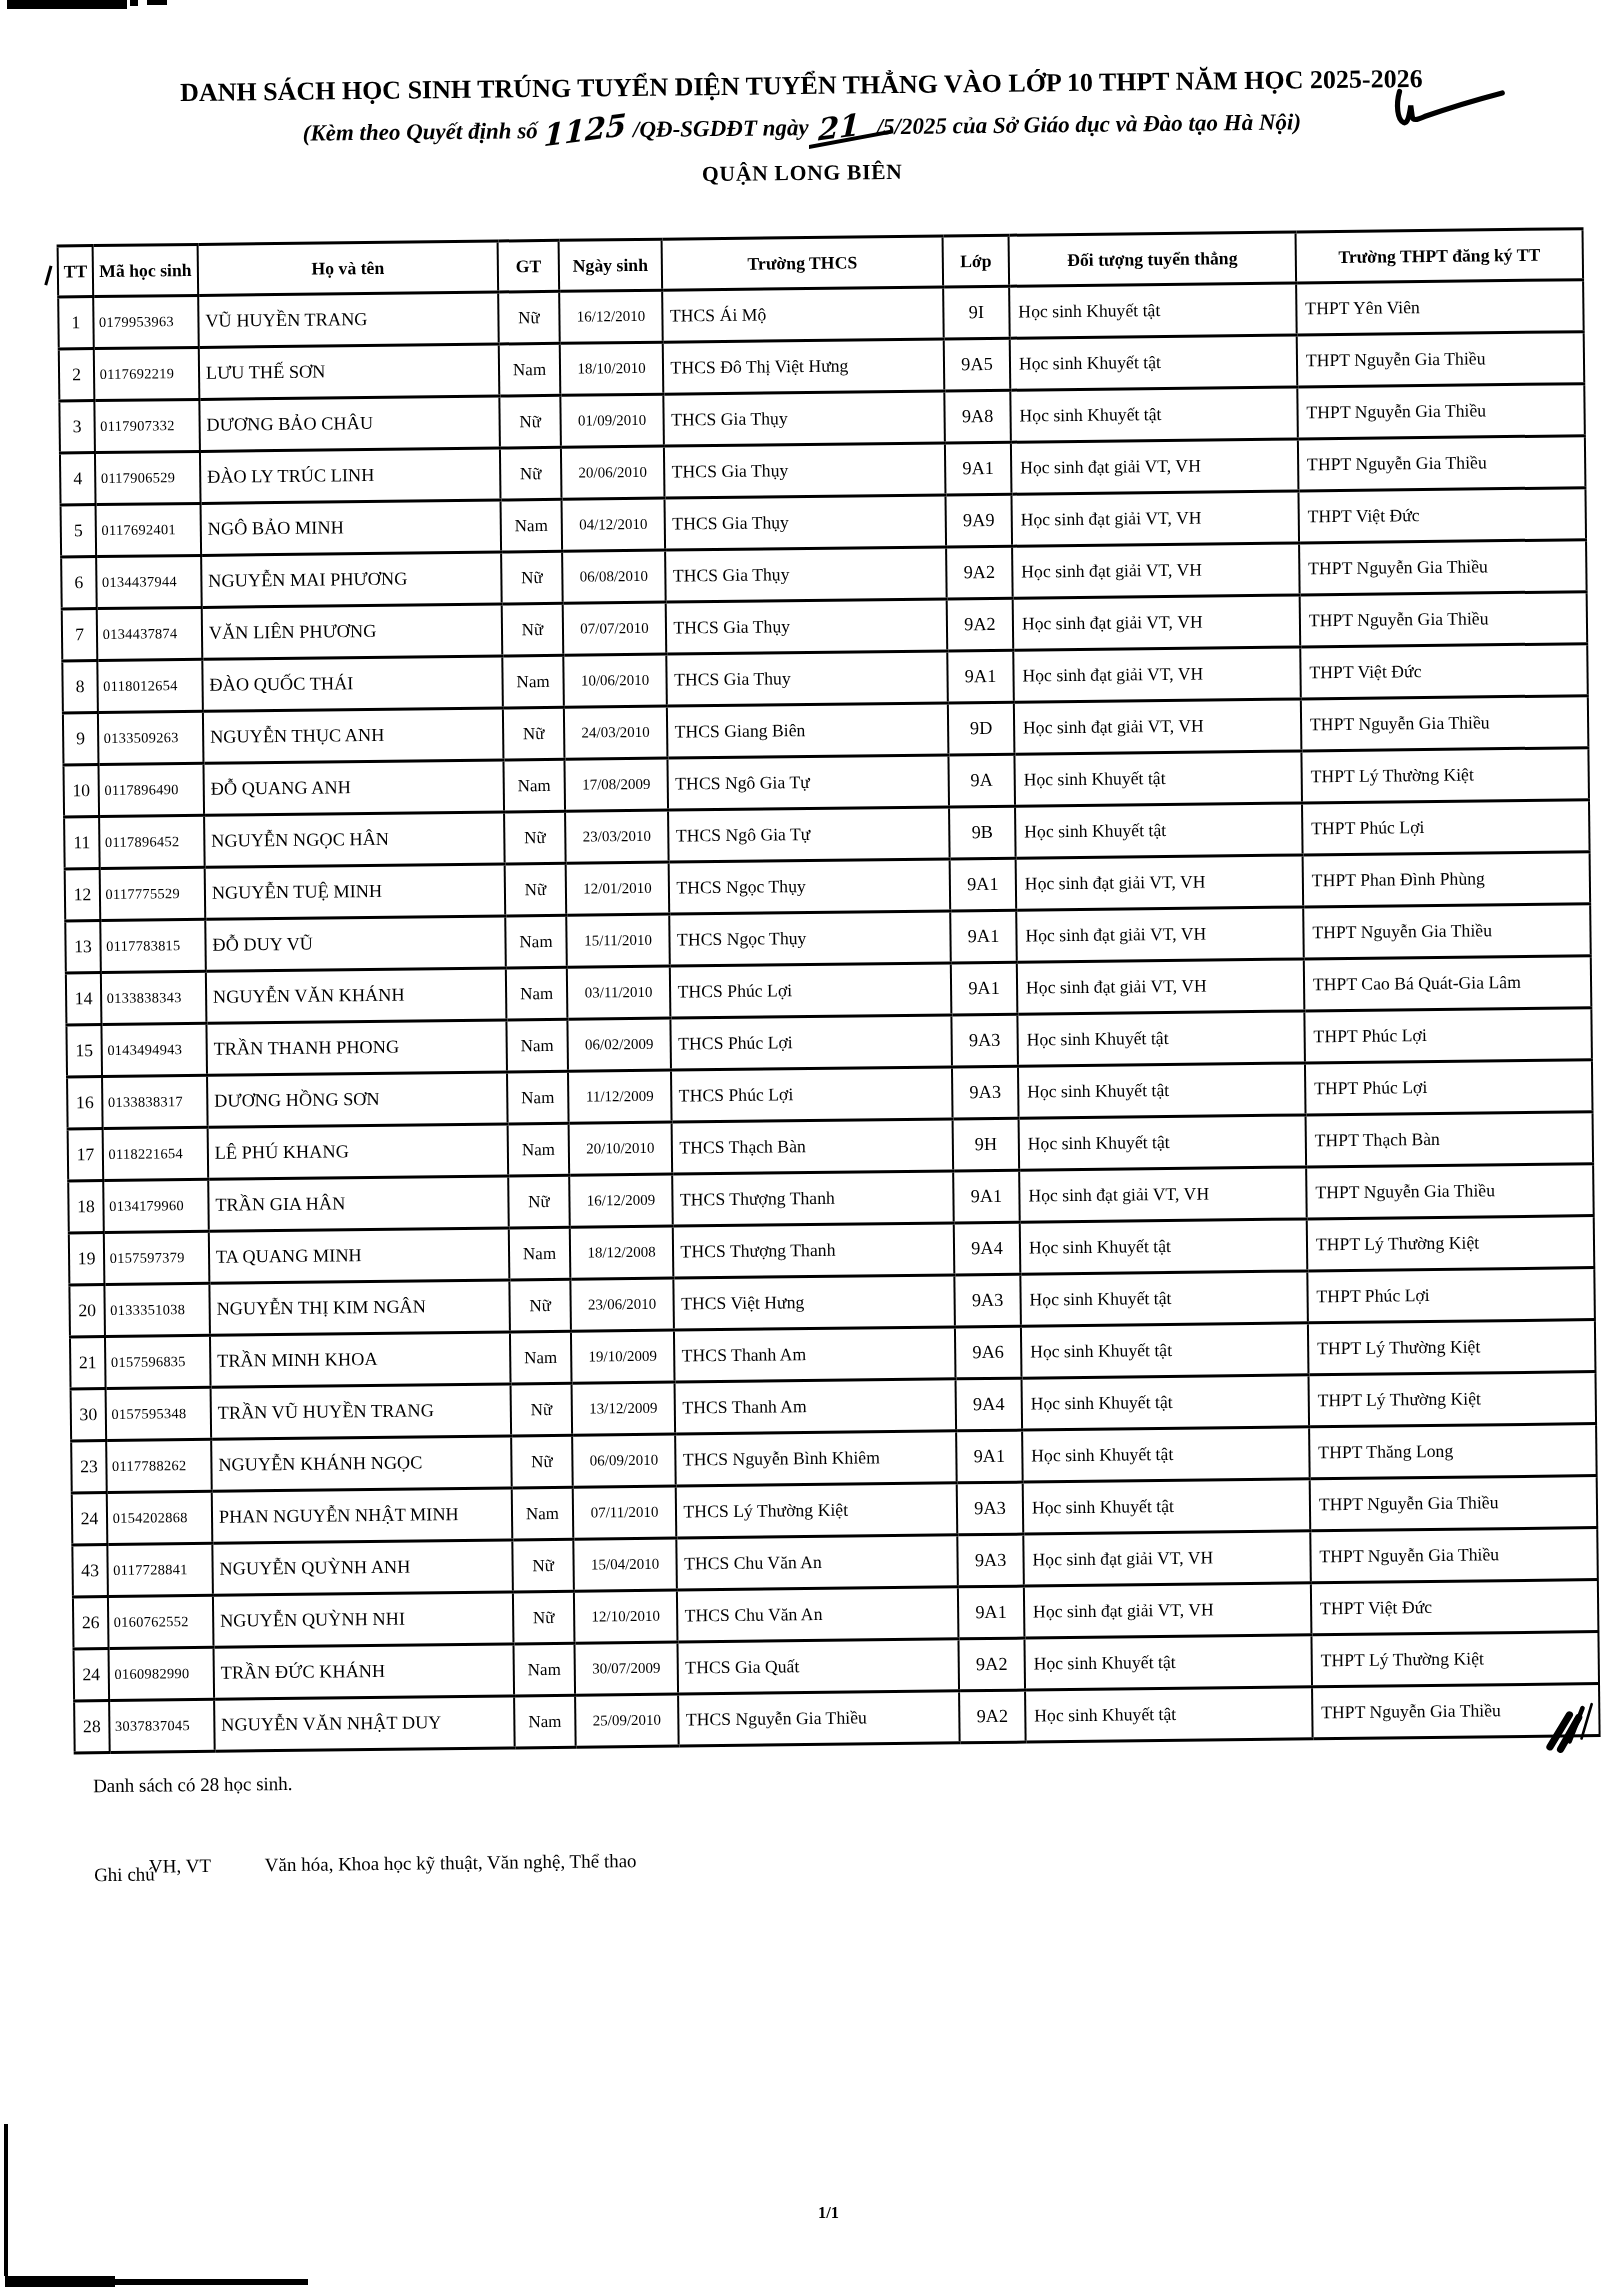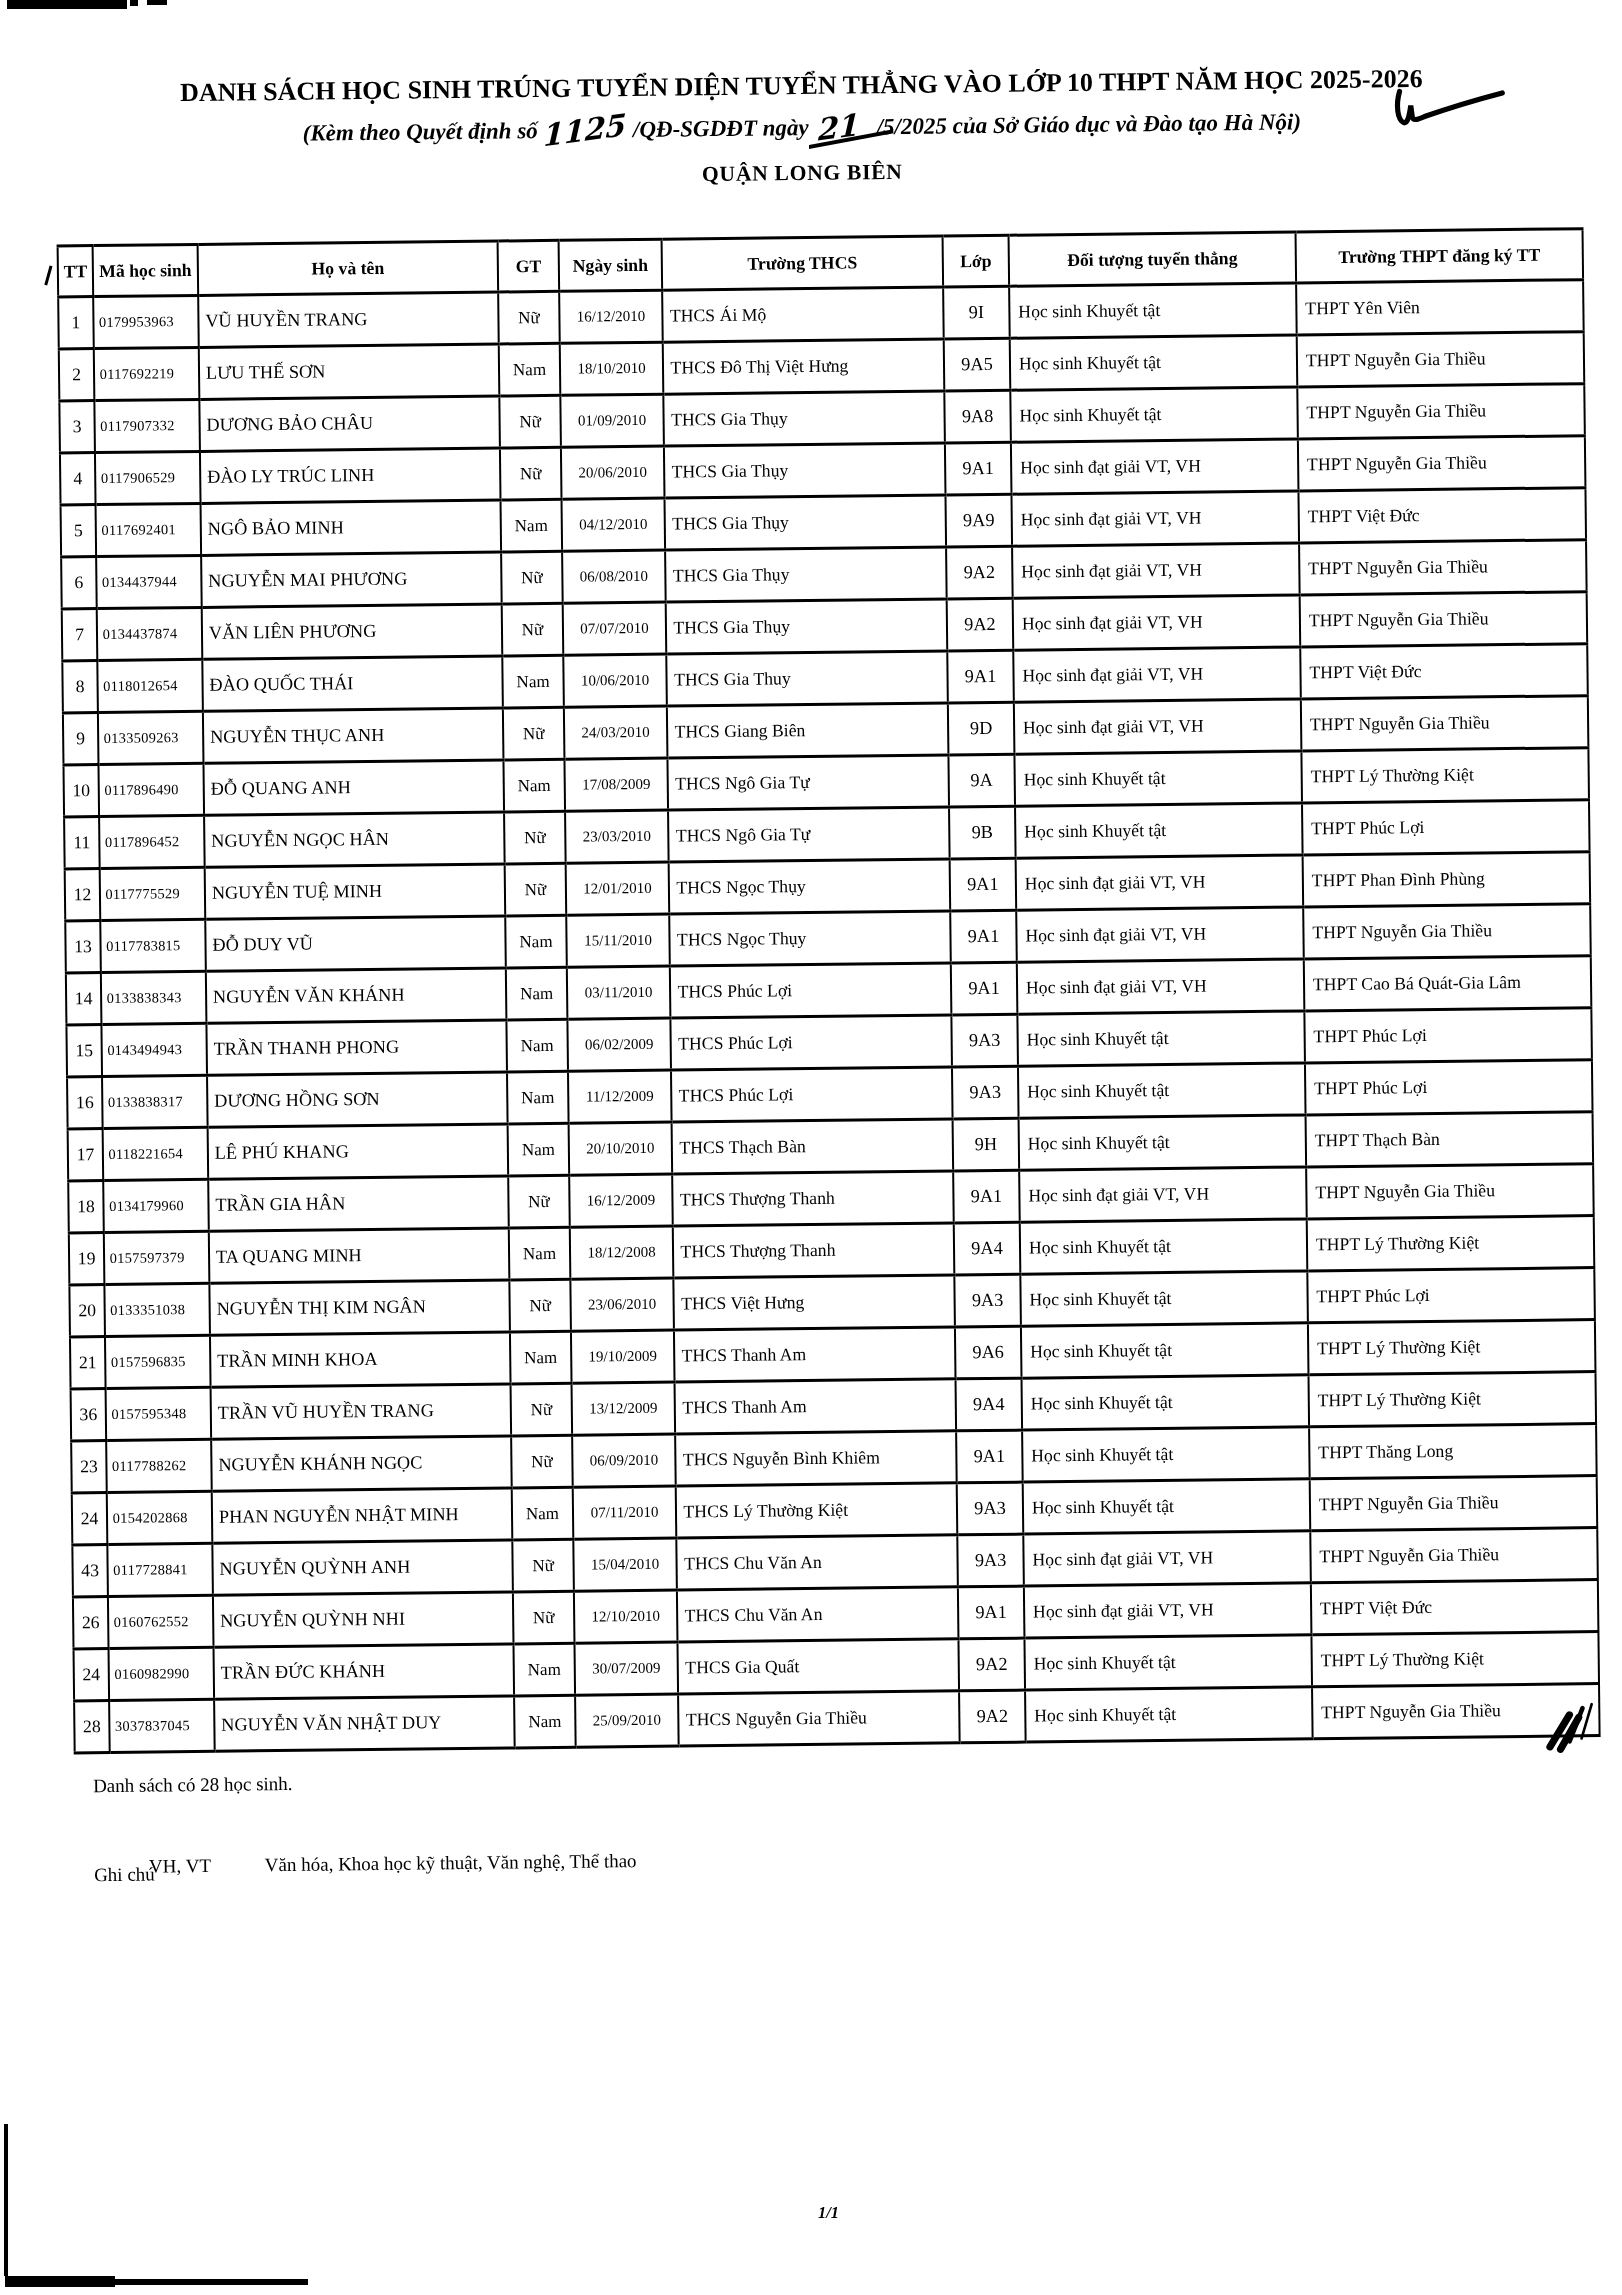--- a/index.html
+++ b/index.html
@@ -62,21 +62,21 @@
   td.c6 { text-align:center; font-size:18.3px;font-family:Liberation Serif, serif; }
   td.c7 { text-align:left; font-size:17.7px; padding-left:7.9px; }
   td.c8 { text-align:left; font-size:17.7px; padding-left:7.9px; }
   .count-line { position:absolute; left:84px; top:1767px; font-size:19px; }
   .note-label { position:absolute; left:84px; top:1808px; font-size:19px;margin-top:48px; }
   .note-line  { position:absolute; left:139px; top:1848px; font-size:19px; }
   .note-line .abbr { display:inline-block; min-width:72px; }
   .note-line .txt  { display:inline-block; margin-left:39px; }
   .pagenum {
     position:absolute; left:818px; top:2203px;
-    font-size:16.4px; font-weight:bold; font-style:italic;
+    font-size:16.4px; font-weight:bold; 
   }
   .artifact { position:absolute; background:#000; }
   .a-top1 { left:6.5px;  top:0;      width:120px; height:8.5px; }
   .a-top2 { left:130px; top:0;      width:7.9px;  height:5.9px; }
   .a-top3 { left:147px; top:0;      width:19.6px;  height:5.2px; }
   .a-left { left:3.9px;   top:2124px; width:3.9px;   height:152px; }
   .a-bot1 { left:5.2px;   top:2276px; width:110px; height:10.5px; }
   .a-bot2 { left:113px; top:2279px; width:195px; height:5.9px; }
   .a-tick { left:55px; top:257px; width:3.3px; height:19.6px; transform:rotate(16deg); }
   .sig-svg    { position:absolute; left:1400px; top:93px; }
@@ -357,21 +357,21 @@
           <td class="c1">0157596835</td>
           <td class="c2">TRẦN MINH KHOA</td>
           <td class="c3">Nam</td>
           <td class="c4">19/10/2009</td>
           <td class="c5">THCS Thanh Am</td>
           <td class="c6">9A6</td>
           <td class="c7">Học sinh Khuyết tật</td>
           <td class="c8">THPT Lý Thường Kiệt</td>
         </tr>
         <tr>
-          <td class="c0">36</td>
+          <td class="c0">30</td>
           <td class="c1">0157595348</td>
           <td class="c2">TRẦN VŨ HUYỀN TRANG</td>
           <td class="c3">Nữ</td>
           <td class="c4">13/12/2009</td>
           <td class="c5">THCS Thanh Am</td>
           <td class="c6">9A4</td>
           <td class="c7">Học sinh Khuyết tật</td>
           <td class="c8">THPT Lý Thường Kiệt</td>
         </tr>
         <tr>

